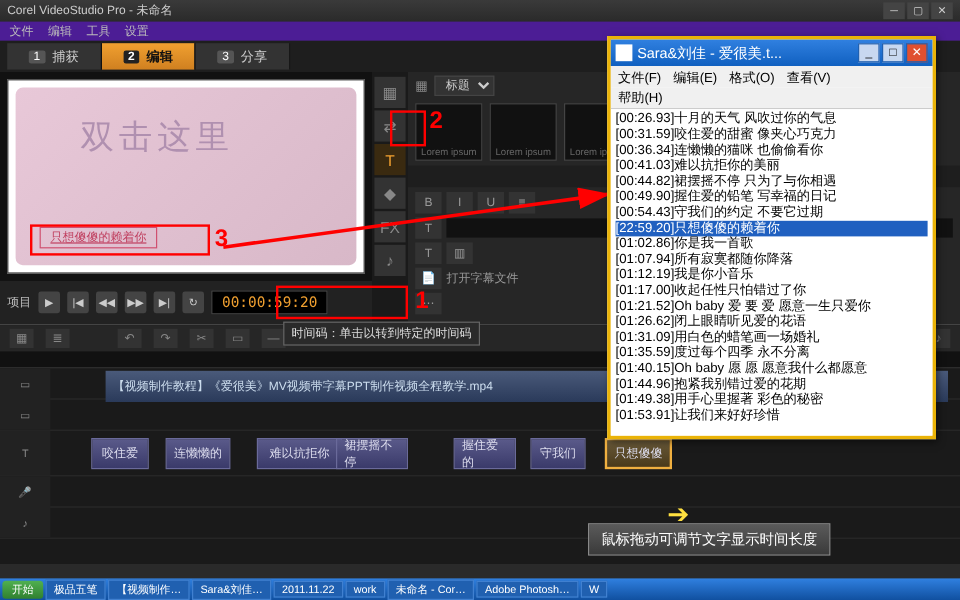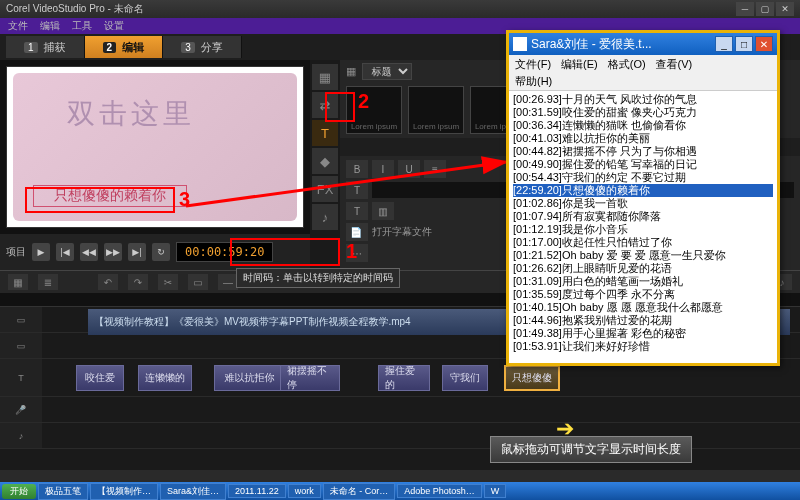--- a/index.html
+++ b/index.html
@@ -15,21 +15,21 @@
 .tab { height: 22px; padding: 0 18px; display: flex; align-items: center; gap: 6px; background: #333; color: #ccc; font-size: 11px; border-right: 1px solid #111; cursor: pointer; }
 .tab.active { background: linear-gradient(#f0a030,#d08020); color: #111; font-weight: bold; }
 .tab .num { background: #555; color: #fff; padding: 0 4px; border-radius: 2px; font-size: 10px; }
 .tab.active .num { background: #222; color: #fff; }
 
 .main-area { display: flex; height: 210px; }
 .preview-pane { width: 310px; height: 210px; background: #111; position: relative; display: flex; flex-direction: column; }
 .preview-canvas { flex: 1; margin: 6px; background: #fff; border: 1px solid #333; position: relative; overflow: hidden; }
 .preview-img { position: absolute; inset: 6px; background: linear-gradient(135deg,#e8c8d8,#d8b8c8); border-radius: 6px; }
 .preview-text-main { position: absolute; top: 28px; left: 60px; font-size: 28px; color: #b090b0; letter-spacing: 4px; }
-.preview-subtitle { position: absolute; bottom: 20px; left: 26px; font-size: 14px; color: #c04060; border: 1px solid #d05070; padding: 1px 20px; }
+.preview-subtitle { position: absolute; bottom: 20px; left: 26px; font-size: 10px; color: #c04060; border: 1px solid #d05070; padding: 1px 8px; text-decoration: underline; }
 .box3 { position: absolute; bottom: 14px; left: 18px; border: 2px solid red; width: 150px; height: 26px; }
 .num3 { position: absolute; bottom: 16px; left: 172px; color: red; font-size: 20px; font-weight: bold; }
 .transport { height: 36px; background: #222; display: flex; align-items: center; gap: 6px; padding: 0 6px; }
 .transport .label { color: #bbb; font-size: 10px; }
 .transport .btn { width: 18px; height: 18px; background: #444; color: #ccc; display: inline-flex; align-items: center; justify-content: center; font-size: 9px; cursor: pointer; border-radius: 2px; }
 .timecode { background: #000; color: #f0a030; padding: 2px 8px; font-family: monospace; font-size: 12px; border: 1px solid #444; }
 .box1 { position: absolute; left: 230px; top: 238px; width: 110px; height: 28px; border: 2px solid red; }
 .num1 { position: absolute; left: 346px; top: 240px; color: red; font-size: 20px; font-weight: bold; }
 .tooltip1 { position: absolute; left: 236px; top: 268px; background: #2a2a2a; border: 1px solid #666; color: #ddd; font-size: 10px; padding: 2px 6px; }
 

